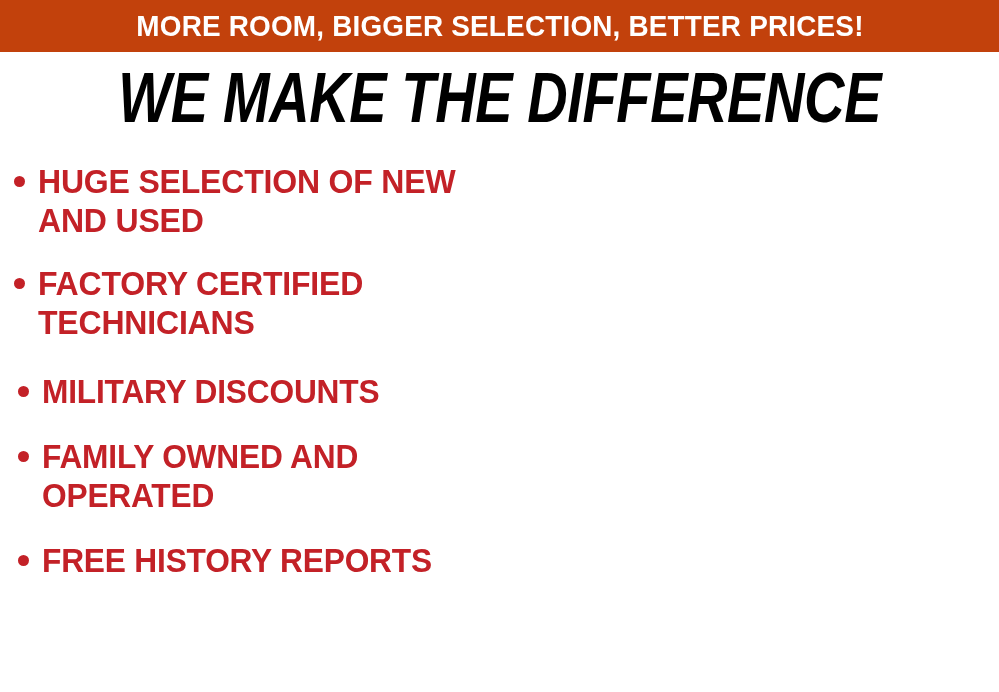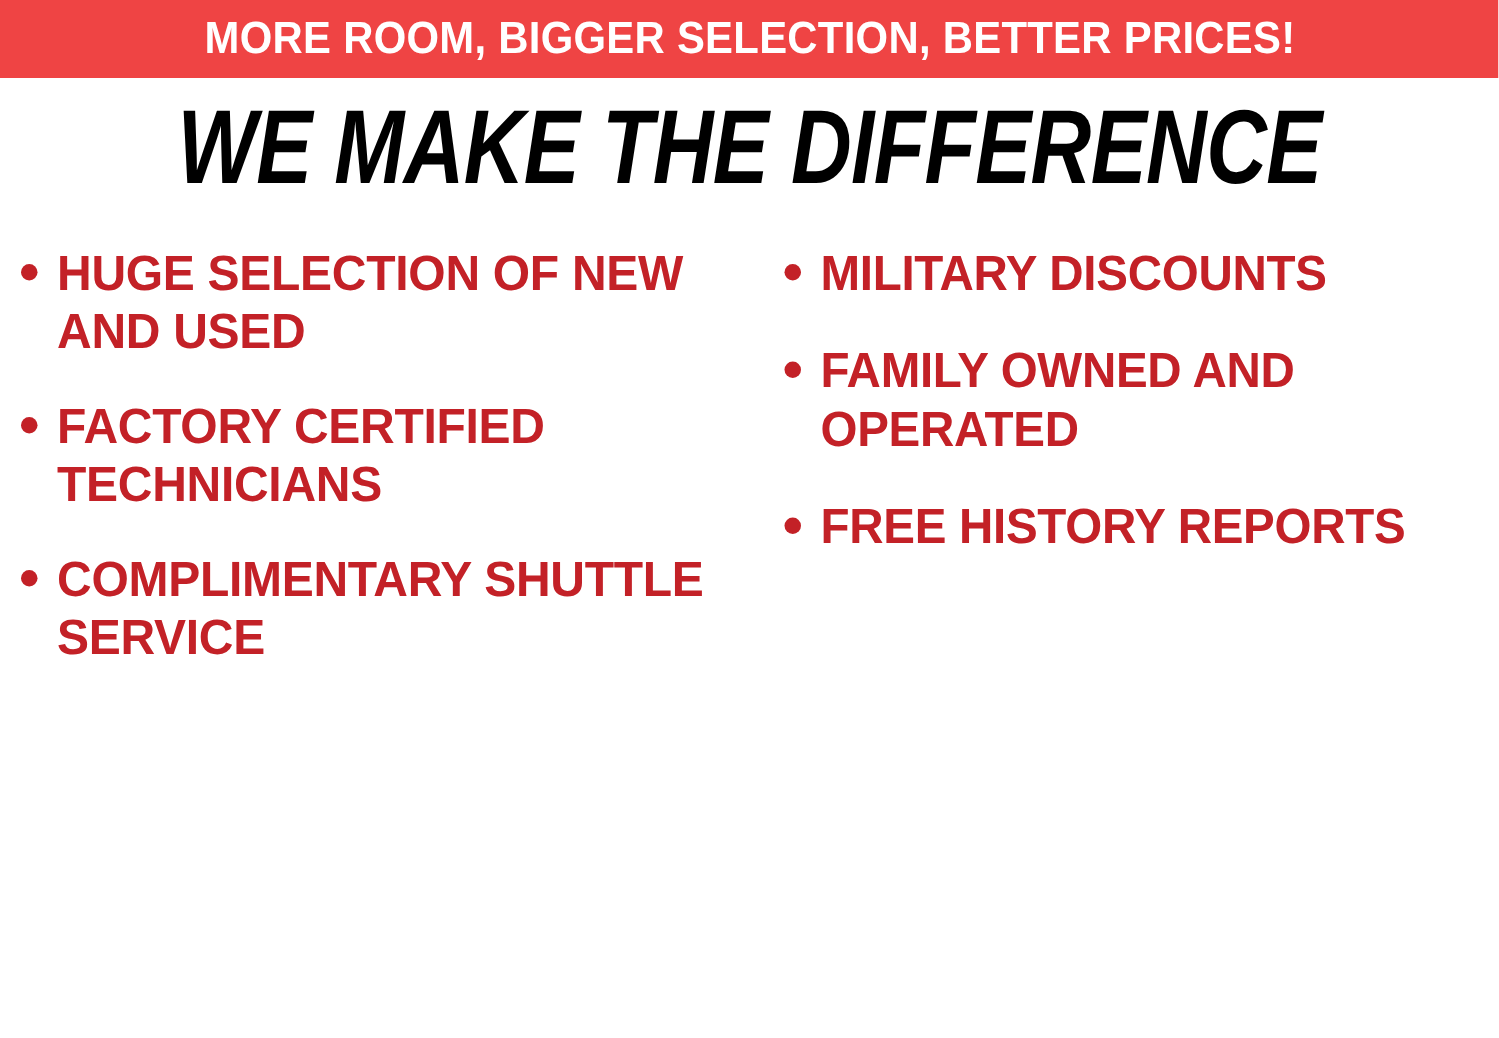--- a/index.html
+++ b/index.html
@@ -22,21 +22,21 @@
     background: #ffffff;
   }
 
   
   .top-ribbon {
     position: absolute;
     left: 0;
     top: 0;
     width: 999px;
     height: 52px;
-    background: #ef4444;
+    background: #c2410c;
     display: flex;
     align-items: center;
     justify-content: center;
   }
   .top-ribbon-text {
     color: #ffffff;
     font-family: "Liberation Sans", sans-serif;
     font-weight: bold;
     font-size: 30px;
     line-height: 1;
@@ -69,21 +69,21 @@
   }
 
   
   .columns {
     position: absolute;
     left: 0;
     top: 156px;
     width: 999px;
     height: 536px;
     display: flex;
-    flex-direction: row;
+    flex-direction: column;
     align-items: flex-start;
   }
   .column {
     box-sizing: border-box;
     display: flex;
     flex-direction: column;
   }
   .column-left {
     width: 505px;
     padding-left: 14px;
@@ -152,24 +152,20 @@
         <span class="bullet-label">HUGE SELECTION OF NEW AND USED</span>
       </div>
 
 
       <div class="bullet-item">
         <span class="bullet-dot"></span>
         <span class="bullet-label">FACTORY CERTIFIED TECHNICIANS</span>
       </div>
 
 
-      <div class="bullet-item">
-        <span class="bullet-dot"></span>
-        <span class="bullet-label">COMPLIMENTARY SHUTTLE SERVICE</span>
-      </div>
 
     </div>
 
     <div class="column column-right">
 
 
 
 
       <div class="bullet-item">
         <span class="bullet-dot"></span>

